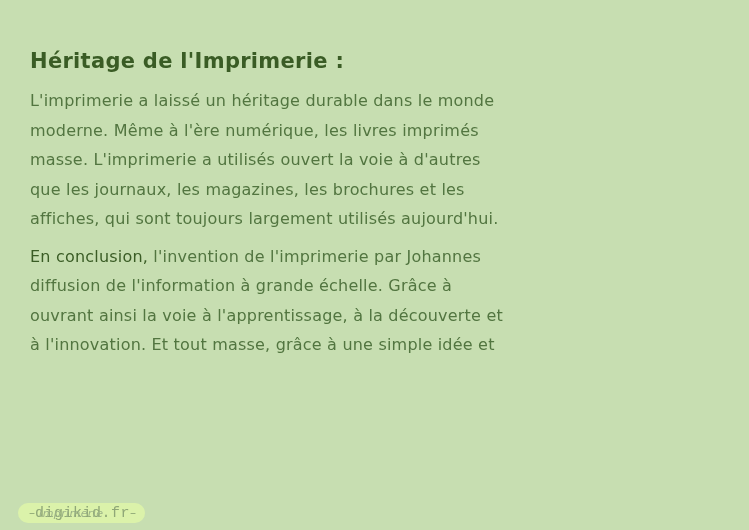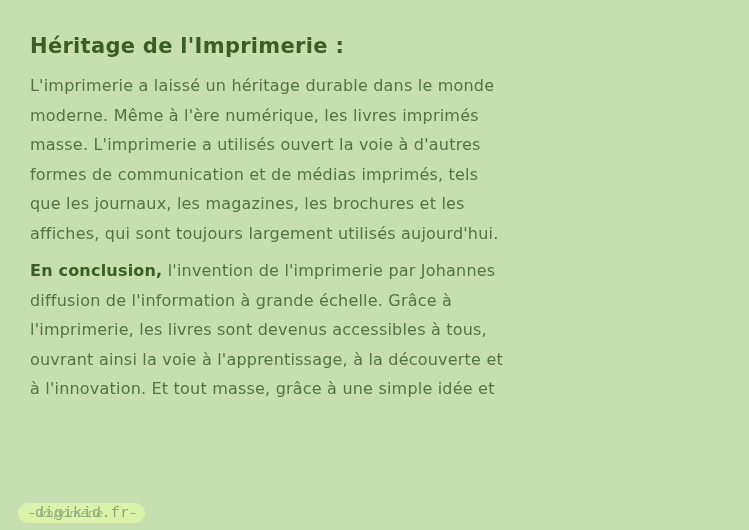--- a/index.html
+++ b/index.html
@@ -10,21 +10,21 @@
     width: 749px;
     height: 530px;
     overflow: hidden;
     position: relative;
     background: #c7deb1;
     font-family: "DejaVu Sans", sans-serif;
   }
   .page {
     position: absolute;
     inset: 0;
-    padding: 32px 24px 0 30px;
+    padding: 47px 24px 0 30px;
     box-sizing: border-box;
   }
   .heading {
     font-size: 21px;
     font-weight: bold;
     color: #3a5c25;
     letter-spacing: 0.3px;
     margin: 0 0 11px 0;
     line-height: 28px;
   }
@@ -32,21 +32,21 @@
     margin: 0 0 8px 0;
   }
   .line {
     font-size: 16px;
     line-height: 29.5px;
     color: #527540;
     letter-spacing: 0.2px;
     white-space: nowrap;
   }
   .lead-bold {
-    font-weight: bold;
+    font-weight: normal;
     color: #3a5c25;
   }
   .footer-badge {
     position: absolute;
     left: 18px;
     bottom: 7px;
     width: 127px;
     height: 20px;
     background: #dbf2aa;
     border-radius: 10px;
@@ -80,29 +80,27 @@
 <body>
 
 <div class="page">
 
   <h1 class="heading">Héritage de l'Imprimerie :</h1>
 
   <div class="paragraph">
     <div class="line">L'imprimerie a laissé un héritage durable dans le monde</div>
     <div class="line">moderne. Même à l'ère numérique, les livres imprimés</div>
     <div class="line">masse. L'imprimerie a utilisés ouvert la voie à d'autres</div>
-    <div class="line">formes de communication et de médias imprimés, tels</div>
     <div class="line">que les journaux, les magazines, les brochures et les</div>
     <div class="line">affiches, qui sont toujours largement utilisés aujourd'hui.</div>
   </div>
 
   <div class="paragraph">
     <div class="line"><span class="lead-bold">En conclusion,</span><span> l'invention de l'imprimerie par Johannes</span></div>
     <div class="line">diffusion de l'information à grande échelle. Grâce à</div>
-    <div class="line">l'imprimerie, les livres sont devenus accessibles à tous,</div>
     <div class="line">ouvrant ainsi la voie à l'apprentissage, à la découverte et</div>
     <div class="line">à l'innovation. Et tout masse, grâce à une simple idée et</div>
   </div>
 
 </div>
 
 <div class="footer-badge">
   <span>–</span>
   <span class="badge-label">digikid.fr</span>
   <span>–</span>

